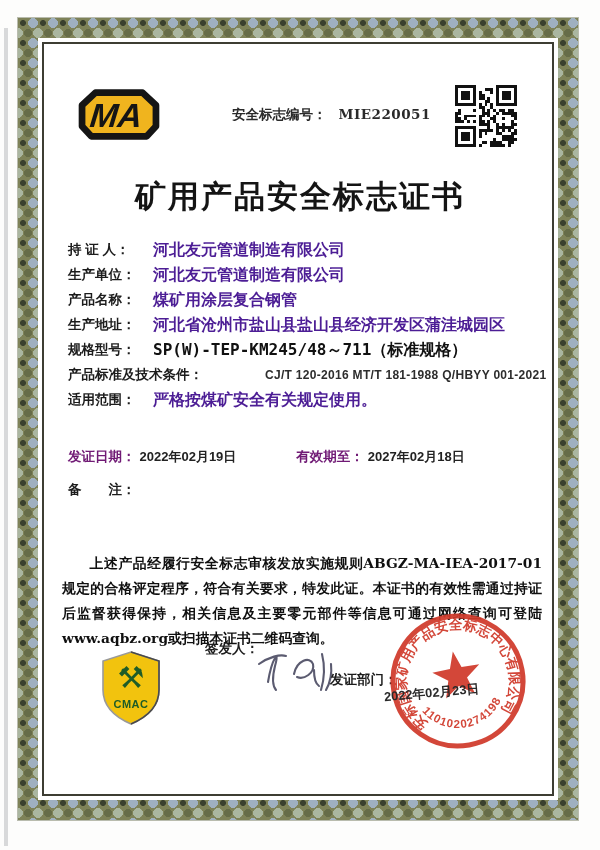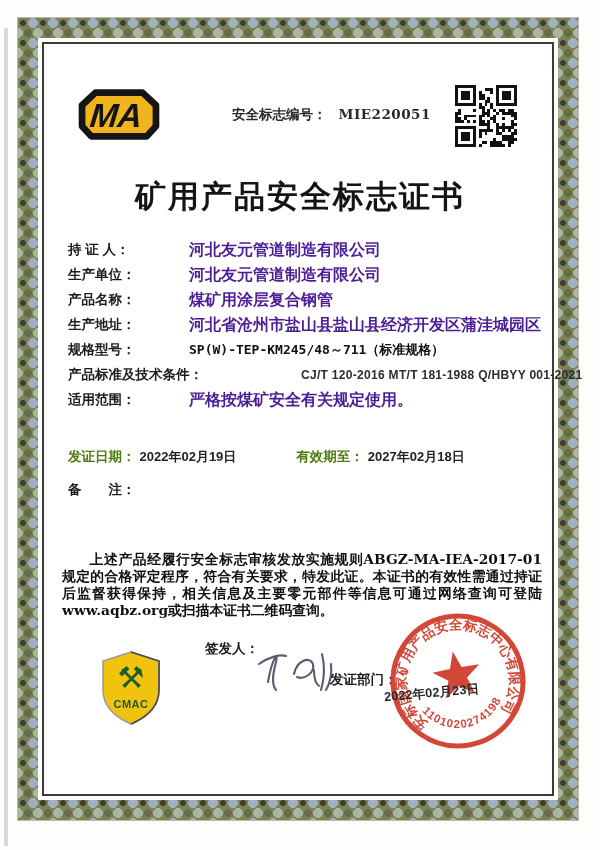--- a/index.html
+++ b/index.html
@@ -25,36 +25,36 @@
   .mark-line{position:absolute;left:232px;top:106px;font-family:"DejaVu Serif",serif;
              font-size:13.5px;color:#2a2a2a;font-weight:600;}
   .mark-line .num{font-weight:600;margin-left:12px;letter-spacing:.5px;}
   .qr{position:absolute;left:455px;top:85px;width:62px;height:62px;}
 
   .cert-title{position:absolute;left:0;top:176px;width:600px;text-align:center;
               font-family:Liberation Serif, serif;font-weight:700;font-size:31px;
               letter-spacing:2px;color:#141414;}
 
   .fields{position:absolute;left:68px;top:243px;width:480px;}
-  .row{display:flex;align-items:center;line-height:14px;margin-bottom:11px;gap:36px;}
+  .row{display:flex;align-items:center;line-height:14px;margin-bottom:11px;}
   .lbl{flex:0 0 85px;font-weight:700;font-size:13.5px;color:#1c1c1c;white-space:nowrap;}
   .lbl.wide{flex:0 0 197px;}
   .val{font-family:"DejaVu Serif",serif;font-weight:700;font-size:16px;color:#4c1d95;white-space:nowrap;}
-  .val.mono{font-family:"DejaVu Sans Mono",monospace;font-size:13px;font-weight:700;color:#111;}
+  .val.mono{font-family:"DejaVu Sans Mono",monospace;font-size:16px;font-weight:700;color:#111;}
   .val.std{font-family:"Liberation Sans",sans-serif;font-weight:600;font-size:12px;letter-spacing:.3px;color:#2d2d2d;}
 
   .date-row{position:absolute;left:68px;top:448px;display:flex;align-items:baseline;}
-  .date-row .lbl2{font-weight:700;font-size:13.5px;color:#4d7c0f;}
+  .date-row .lbl2{font-weight:700;font-size:13.5px;color:#701a75;}
   .date-row .dval{font-size:13px;color:#222;font-weight:600;margin-left:4px;}
   .date-row .sp{width:60px;}
   .remark-row{position:absolute;left:68px;top:481px;font-weight:700;font-size:13.5px;color:#1c1c1c;}
 
   .paragraph{position:absolute;left:62px;top:551px;width:480px;
              font-family:"DejaVu Serif",serif;font-weight:700;font-size:13.8px;
-             line-height:17px;color:#101010;text-align:justify;text-indent:2em;}
+             line-height:25px;color:#101010;text-align:justify;text-indent:2em;}
 
   .cmac{position:absolute;left:99px;top:650px;width:64px;height:76px;}
   .signer{position:absolute;left:205px;top:640px;font-weight:700;font-size:13.5px;color:#1c1c1c;}
   .signature{position:absolute;left:252px;top:640px;width:92px;height:58px;}
   .issuer{position:absolute;left:330px;top:671px;font-weight:700;font-size:13.5px;color:#1c1c1c;}
   .stamp{position:absolute;left:373px;top:596px;width:170px;height:170px;opacity:.93;}
 </style>
 </head>
 <body>
 

